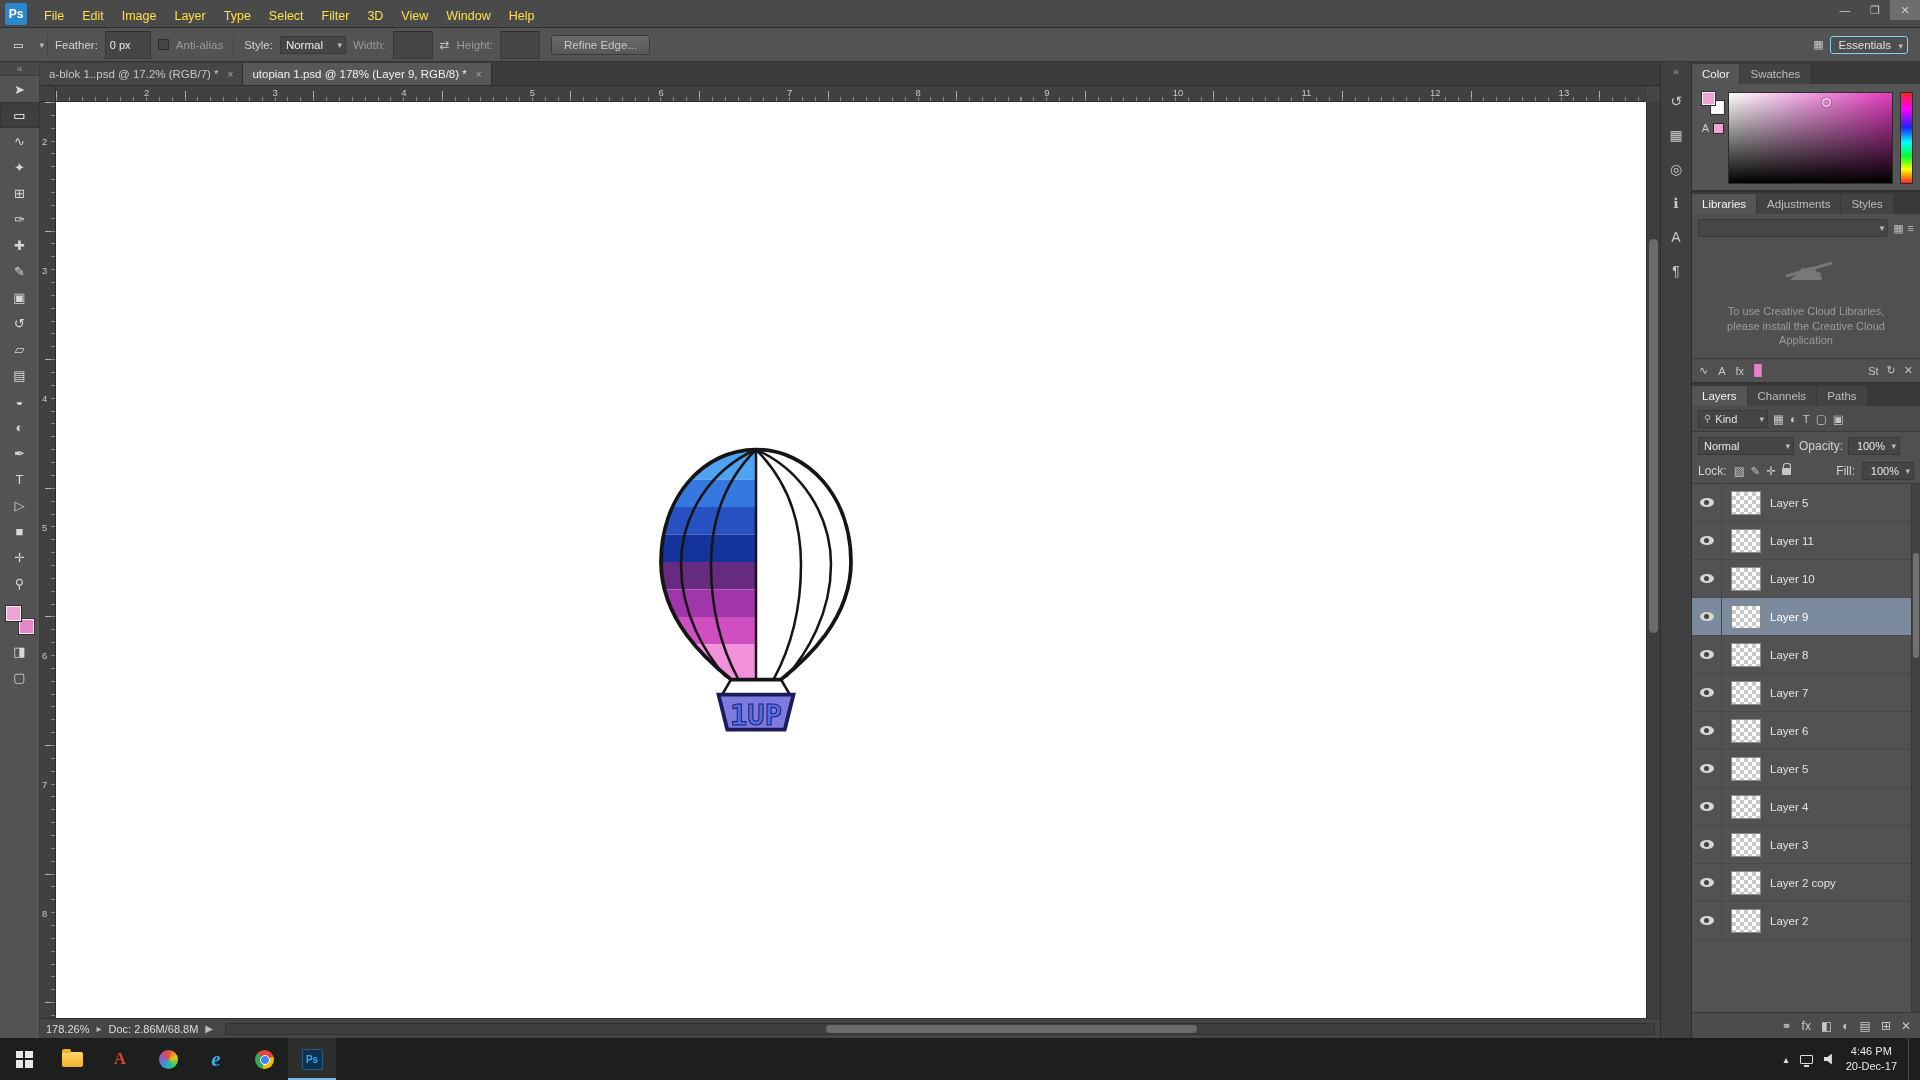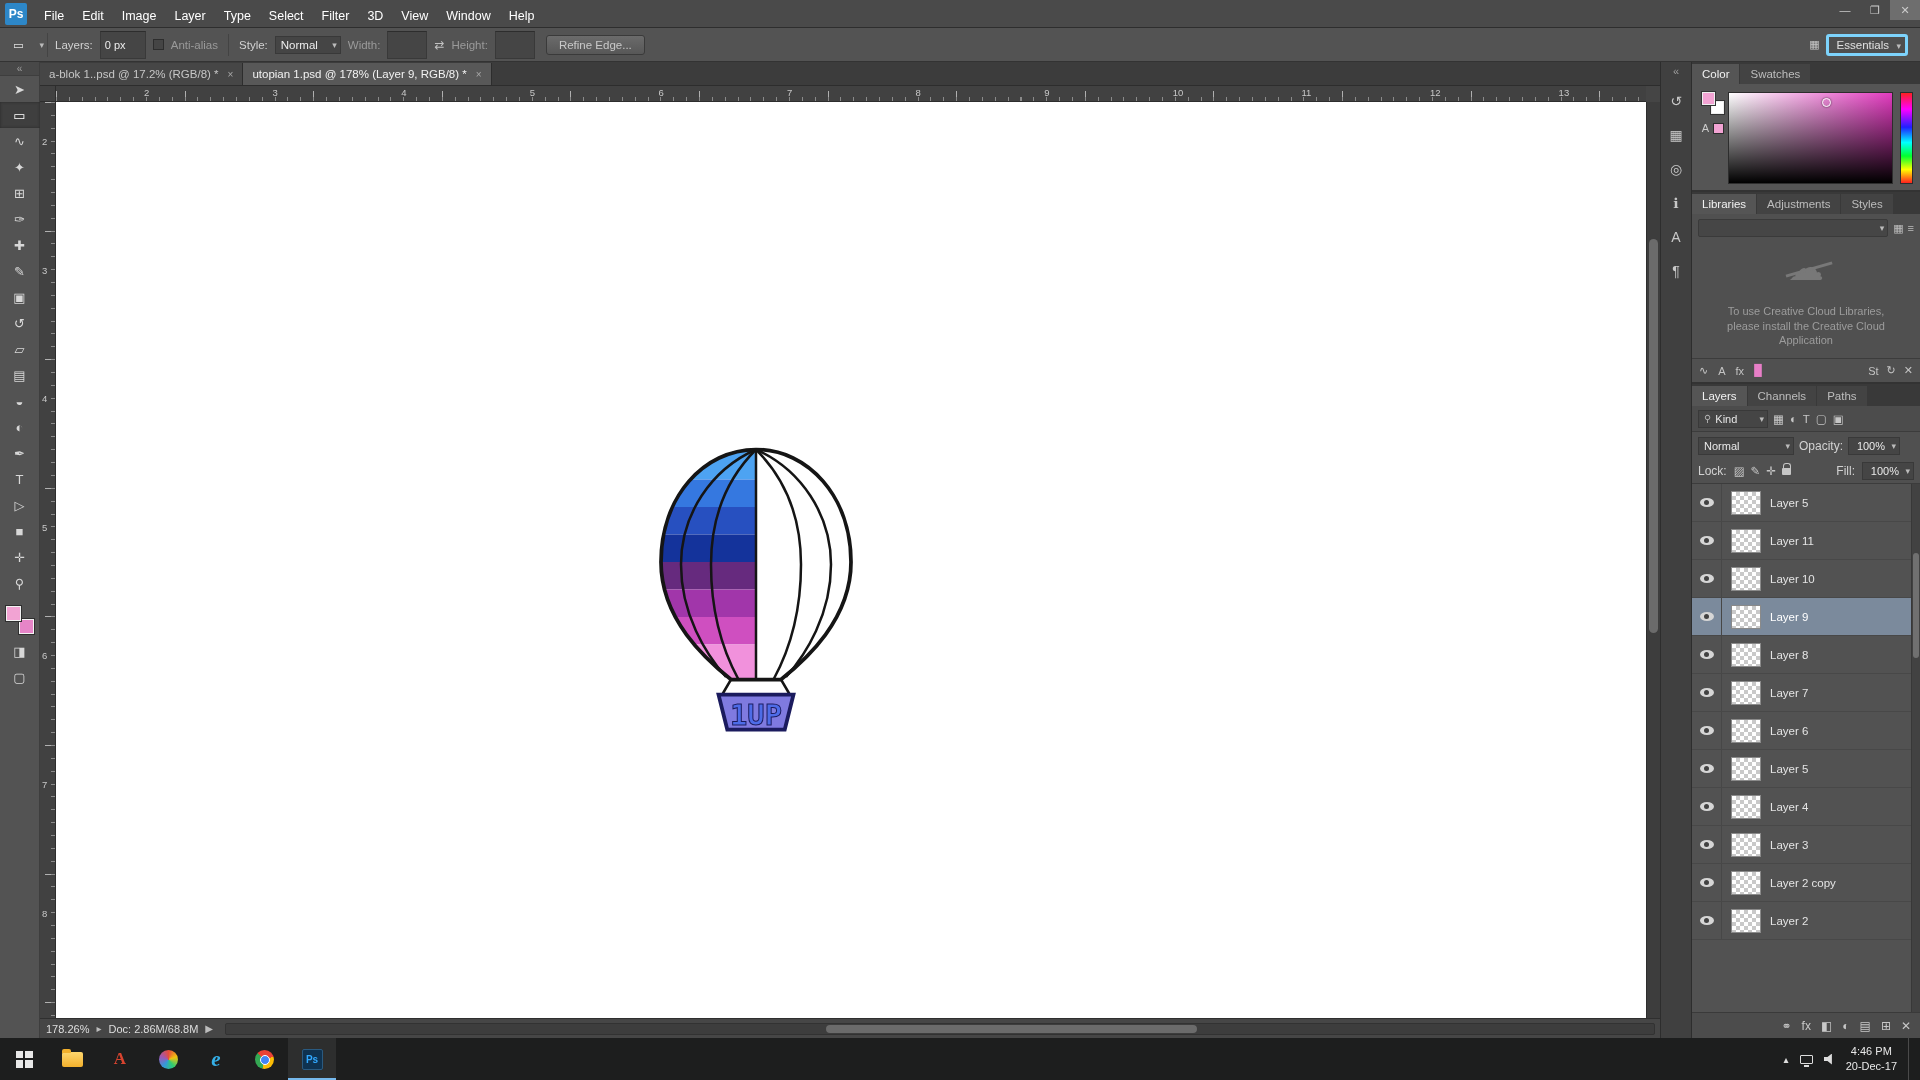--- a/index.html
+++ b/index.html
@@ -4,42 +4,42 @@
 <style>
   * { box-sizing: border-box; margin: 0; padding: 0; }
   html,body { width:1920px; height:1080px; overflow:hidden; }
   body { font-family:"Liberation Sans","DejaVu Sans",sans-serif; background:#535353; }
   #app { position:relative; width:1920px; height:1080px; overflow:hidden; color:#dcdcdc; font-size:12px; }
 
   
   .menubar { position:absolute; top:0; left:0; right:0; height:28px; background:#4a4a4a; border-bottom:1px solid #2e2e2e; display:flex; align-items:center; }
   .ps-logo { width:22px; height:22px; margin:0 8px 0 5px; background:#2d87c8; color:#fff; font-weight:bold; font-size:12px; display:flex; align-items:center; justify-content:center; border-radius:2px; }
   .menu-items { display:flex; height:100%; }
-  .menu-item { padding:16px 9px; display:flex; align-items:center; color:#ffffff; font-size:12.5px; cursor:default; }
+  .menu-item { padding:16px 9px; display:flex; align-items:center; color:#fde047; font-size:12.5px; cursor:default; }
   .win-controls { margin-left:auto; display:flex; align-items:flex-start; height:100%; }
   .win-btn { width:30px; height:20px; display:flex; align-items:center; justify-content:center; color:#cccccc; font-size:11px; }
   .win-btn:last-child { background:#6e6e6e; }
 
   
   .optionsbar { position:absolute; top:28px; left:0; right:0; height:34px; background:#535353; border-bottom:1px solid #333; display:flex; align-items:center; padding-left:4px; gap:7px; font-size:11.5px; }
   .tool-preset { width:44px; height:24px; border-right:1px solid #444; display:flex; align-items:center; justify-content:center; gap:3px; color:#e0e0e0; }
   .opt-label { color:#d2d2d2; }
   .opt-label.dim { color:#9a9a9a; }
   .opt-input { width:46px; height:28px; background:#454545; border:1px solid #393939; border-top-color:#2d2d2d; color:#ececec; font-size:11px; padding:12px 4px; display:flex; align-items:center; }
   .opt-input.narrow { width:40px; }
   .dd { position:relative; padding-right:14px !important; }
   .dd::after { content:"▾"; position:absolute; right:3px; top:50%; transform:translateY(-50%); font-size:9px; color:#bbb; }
   .opt-select { min-width:66px; height:18px; background:#454545; border:1px solid #393939; display:flex; align-items:center; padding:0 5px; color:#ececec; }
   .checkbox { width:11px; height:11px; background:#454545; border:1px solid #2d2d2d; display:inline-block; }
   .vsep { width:1px; height:22px; background:#5f5f5f; border-right:1px solid #434343; margin:0 3px; }
   .swap-icon { color:#c2c2c2; font-size:12px; }
   .refine-btn { padding:3px 12px; background:linear-gradient(#6b6b6b,#575757); border:1px solid #3a3a3a; border-radius:3px; color:#c9c9c9; font-size:11.5px; margin-left:4px; }
   .workspace { margin-left:auto; margin-right:12px; display:flex; align-items:center; gap:6px; color:#e0e0e0; }
   .ws-icon { color:#c6c6c6; font-size:11px; }
-  .ws-label { position:relative; padding:2px 16px 2px 8px; border:3px solid #7dd3fc; border-radius:3px; background:#4e4e4e; }
+  .ws-label { position:relative; padding:2px 16px 2px 8px; border:1px solid #7dd3fc; border-radius:3px; background:#4e4e4e; }
   .ws-label::after { content:"▾"; position:absolute; right:4px; top:4px; font-size:9px; color:#bbb; }
 
   
   .toolbar { position:absolute; left:0; top:62px; bottom:42px; width:40px; background:#535353; border-right:1px solid #3e3e3e; display:flex; flex-direction:column; align-items:center; }
   .tool-dock-top { height:14px; width:100%; display:flex; align-items:center; justify-content:center; color:#9f9f9f; font-size:10px; background:#484848; border-bottom:1px solid #3e3e3e; }
   .tool { width:40px; height:26px; display:flex; align-items:center; justify-content:center; color:#d8d8d8; font-size:13px; }
   .tool.active { background:#3f3f3f; box-shadow:inset 0 0 3px #2a2a2a; color:#ffffff; }
   .fgbg { width:28px; height:28px; position:relative; margin:10px auto 4px; }
   .bgsw { position:absolute; bottom:0; right:0; width:15px; height:15px; border:1px solid #f2f2f2; box-shadow:0 0 0 1px #2f2f2f; }
   .fgsw { position:absolute; top:0; left:0; width:15px; height:15px; border:1px solid #f2f2f2; box-shadow:0 0 0 1px #2f2f2f; z-index:2; }
@@ -188,21 +188,21 @@
         <div class="win-btn">—</div>
         <div class="win-btn">❐</div>
         <div class="win-btn">✕</div>
       </div>
   </div>
 
   <div class="optionsbar">
     <div class="tool-preset dd">
         <span>▭</span>
       </div>
-    <span class="opt-label">Layers:</span>
+    <span class="opt-label">Feather:</span>
     <div class="opt-input">0 px</div>
     <span class="checkbox"></span>
     <span class="opt-label dim">Anti-alias</span>
     <span class="vsep"></span>
     <span class="opt-label">Style:</span>
     <div class="opt-select dd">Normal</div>
     <span class="opt-label dim">Width:</span>
     <div class="opt-input narrow"></div>
     <span class="swap-icon">⇄</span>
     <span class="opt-label dim">Height:</span>
@@ -242,21 +242,21 @@
       <span class="bgsw" id="bg-swatch" style="background: rgb(230, 133, 200);"></span>
       <span class="fgsw" id="fg-swatch" style="background: rgb(242, 163, 211);"></span>
     </div>
     <div class="tool">◨</div>
     <div class="tool">▢</div>
   </div>
 
   <div class="center">
     <div class="tabbar" id="tabbar">
         <div class="doc-tab">
-          <span class="tab-title">a-blok 1..psd @ 17.2% (RGB/8) *</span>
+          <span class="tab-title">a-blok 1..psd @ 17.2% (RGB/7) *</span>
           <span class="tab-close">×</span>
         </div>
         <div class="doc-tab active">
           <span class="tab-title">utopian 1.psd @ 178% (Layer 9, RGB/8) *</span>
           <span class="tab-close">×</span>
         </div>
       </div>
     <div class="canvas-wrap">
       <div class="corner"></div>
       <div class="ruler-top" id="ruler-top">

